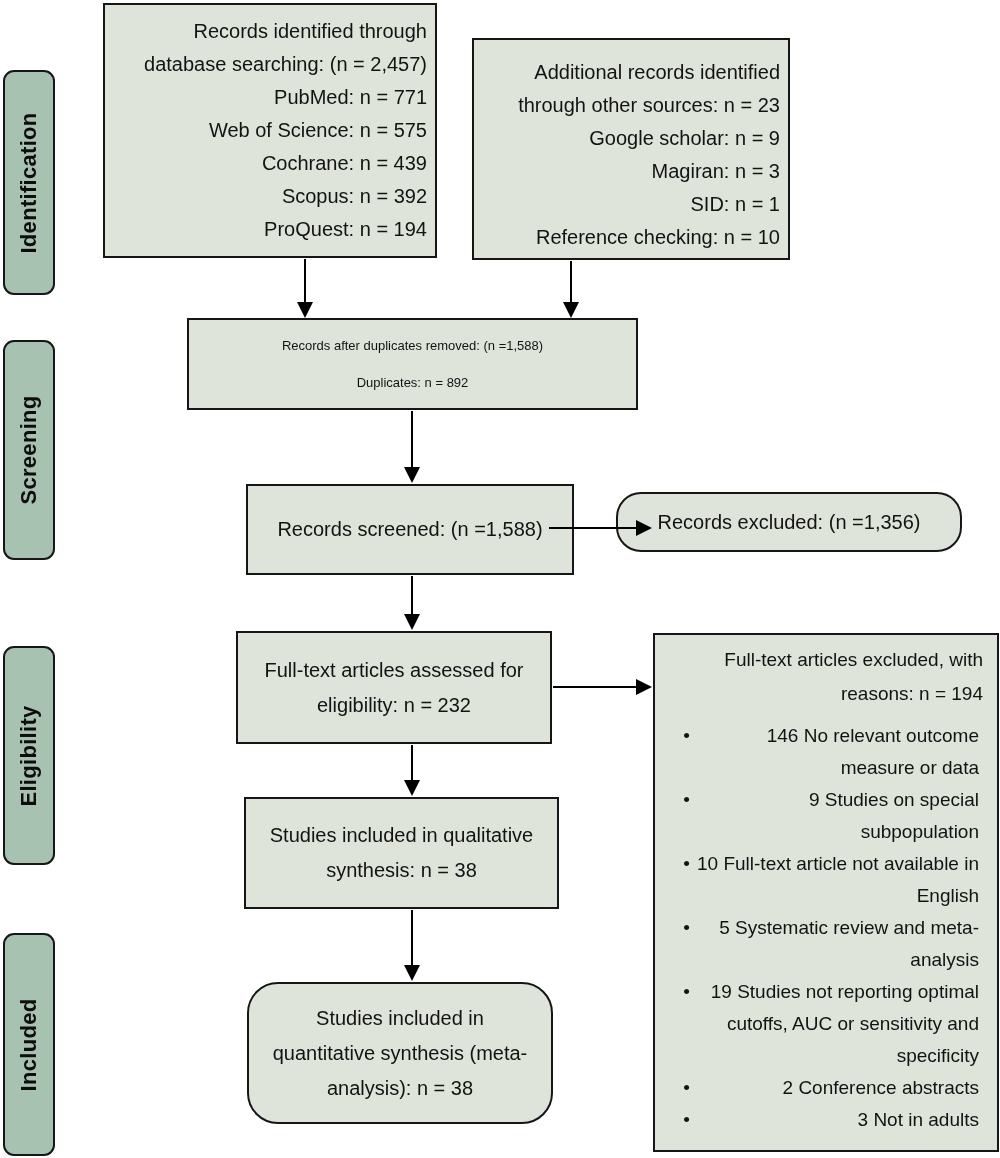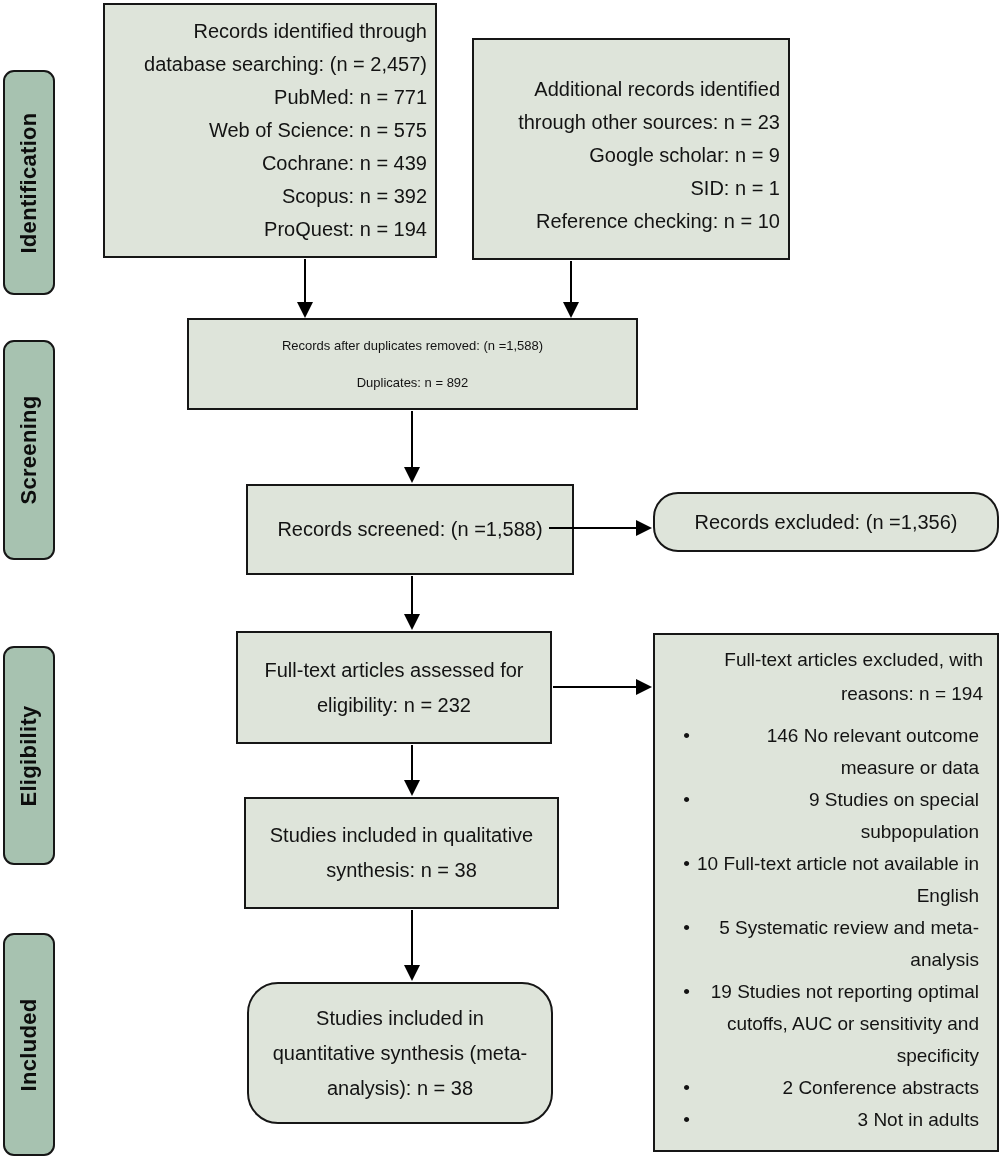--- a/index.html
+++ b/index.html
@@ -57,38 +57,39 @@
   <div class="fbox vlist" style="left:103px; top:3px; width:334px; height:255px;">
     <div class="ln">Records identified through</div>
     <div class="ln">database searching: (n = 2,457)</div>
     <div class="ln">PubMed: n = 771</div>
     <div class="ln">Web of Science: n = 575</div>
     <div class="ln">Cochrane: n = 439</div>
     <div class="ln">Scopus: n = 392</div>
     <div class="ln">ProQuest: n = 194</div>
   </div>
 
-  <div class="fbox vlist" style="left:472px; top:38px; width:318px; height:222px; padding-top:33px;">
+  <div class="fbox vlist" style="left:472px; top:38px; width:318px; height:222px; padding-top:16px;">
     <div class="ln">Additional records identified</div>
     <div class="ln">through other sources: n = 23</div>
     <div class="ln">Google scholar: n = 9</div>
+    <div class="ln">Magiran: n = 3</div>
     <div class="ln">SID: n = 1</div>
     <div class="ln">Reference checking: n = 10</div>
   </div>
 
   <div class="fbox centered dup" style="left:187px; top:318px; width:451px; height:92px;">
     <div>Records after duplicates removed: (n =1,588)</div>
     <div>Duplicates: n = 892</div>
   </div>
 
   <div class="fbox centered" style="left:246px; top:484px; width:328px; height:91px; padding:0 8px;">
     <span>Records screened: (n =1,588)</span>
   </div>
 
-  <div class="fbox centered" style="left:653px; top:492px; width:346px; height:60px; padding:0 8px;border-radius:25px;">
+  <div class="fbox centered" style="left:616px; top:492px; width:346px; height:60px; padding:0 8px;border-radius:25px;">
     <span>Records excluded: (n =1,356)</span>
   </div>
 
   <div class="fbox centered" style="left:236px; top:631px; width:316px; height:113px; padding:9px 12px;">
     <span>Full-text articles assessed for eligibility: n = 232</span>
   </div>
 
   <div class="fbox reasons" style="left:653px; top:633px; width:346px; height:519px;">
     <div class="hdr">Full-text articles excluded, with</div>
     <div class="hdr">reasons: n = 194</div>

